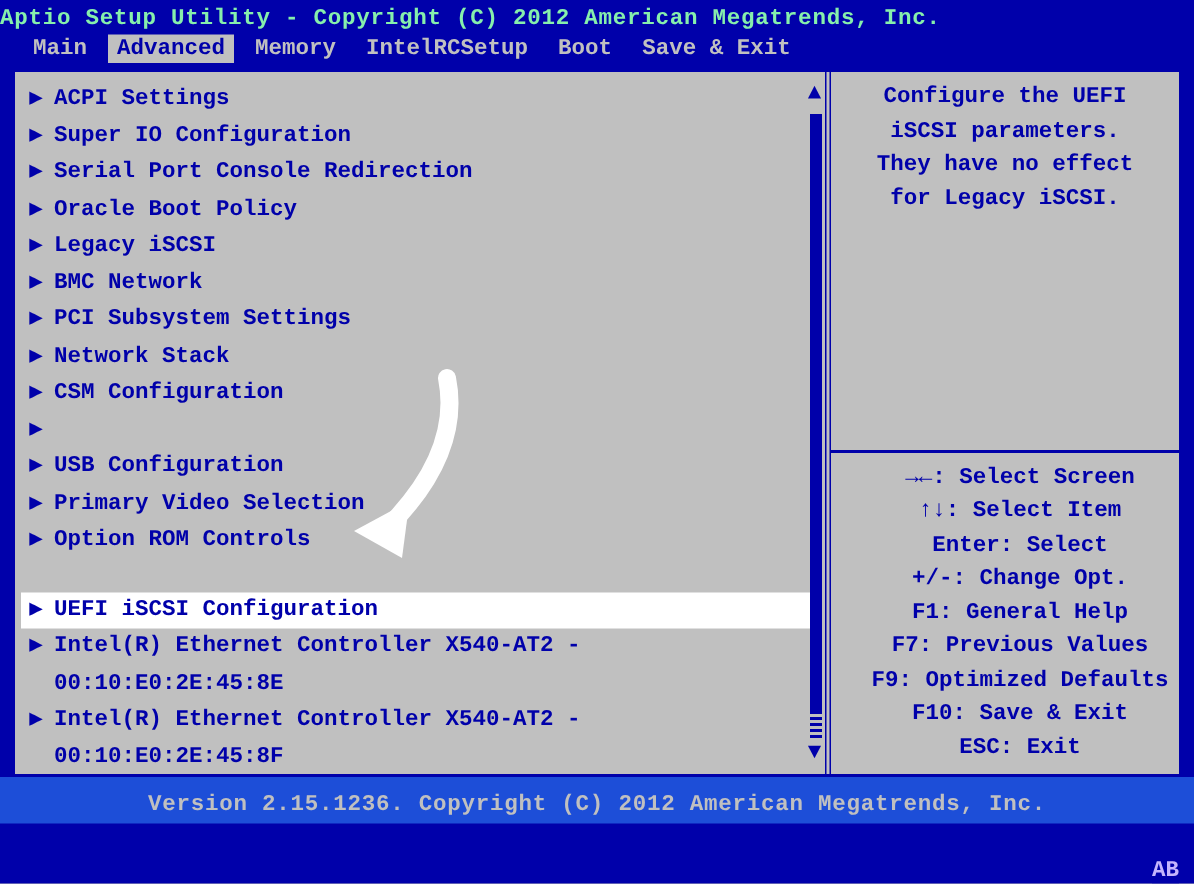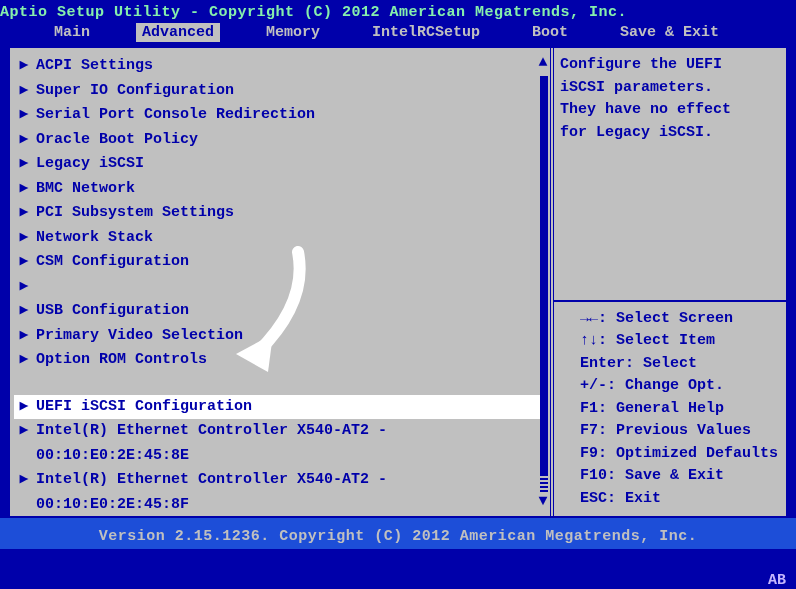--- a/index.html
+++ b/index.html
@@ -22,21 +22,20 @@
 }
 .tab-bar {
   background: #0000aa;
   color: #c0c0c0;
   padding: 0 16px 4px 16px;
   display: flex;
   gap: 8px;
 }
 .tab {
   padding: 1px 6px;
-  margin-left: 32px;
 }
 .tab.active {
   background: #c0c0c0;
   color: #0000aa;
   text-align: center;
 }
 .main-area {
   display: flex;
   background: #c0c0c0;
   margin: 0 8px;
@@ -50,20 +49,21 @@
   color: #0000aa;
   position: relative;
   overflow: hidden;
 }
 .right-panel {
   width: 232px;
   padding: 6px 6px;
   color: #0000aa;
   display: flex;
   flex-direction: column;
+  text-align: center;
 }
 .menu-item {
   display: flex;
   align-items: center;
   gap: 6px;
   padding: 1px 0;
   line-height: 1.5;
 }
 .menu-item.selected {
   background: #ffffff;

